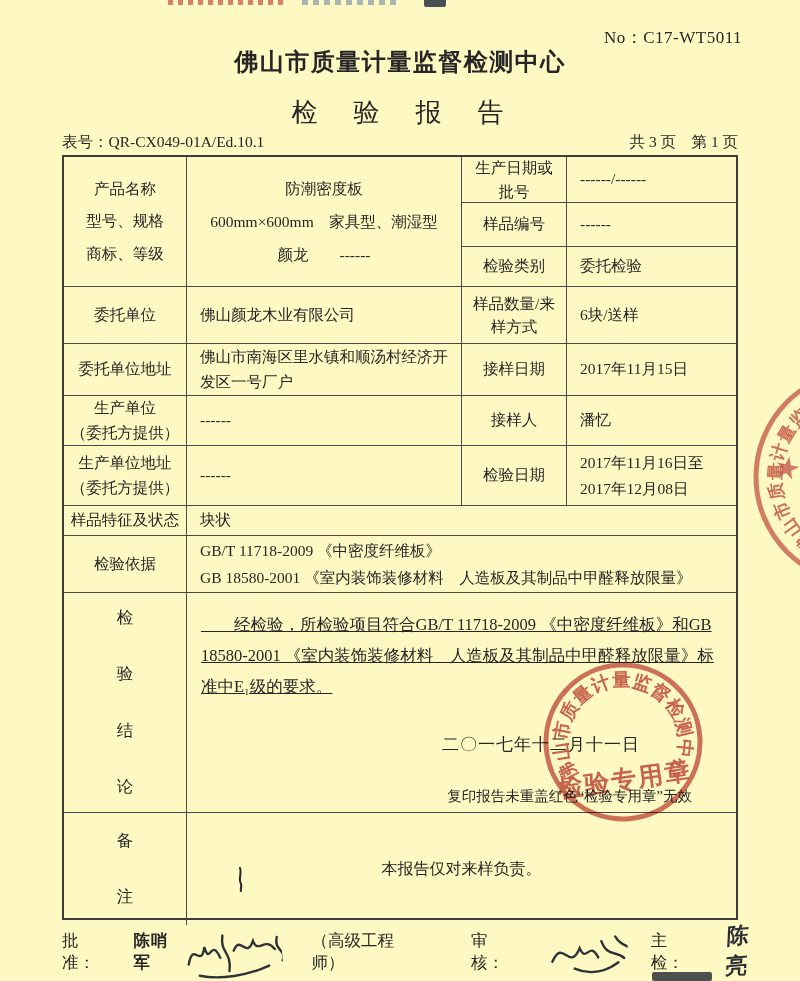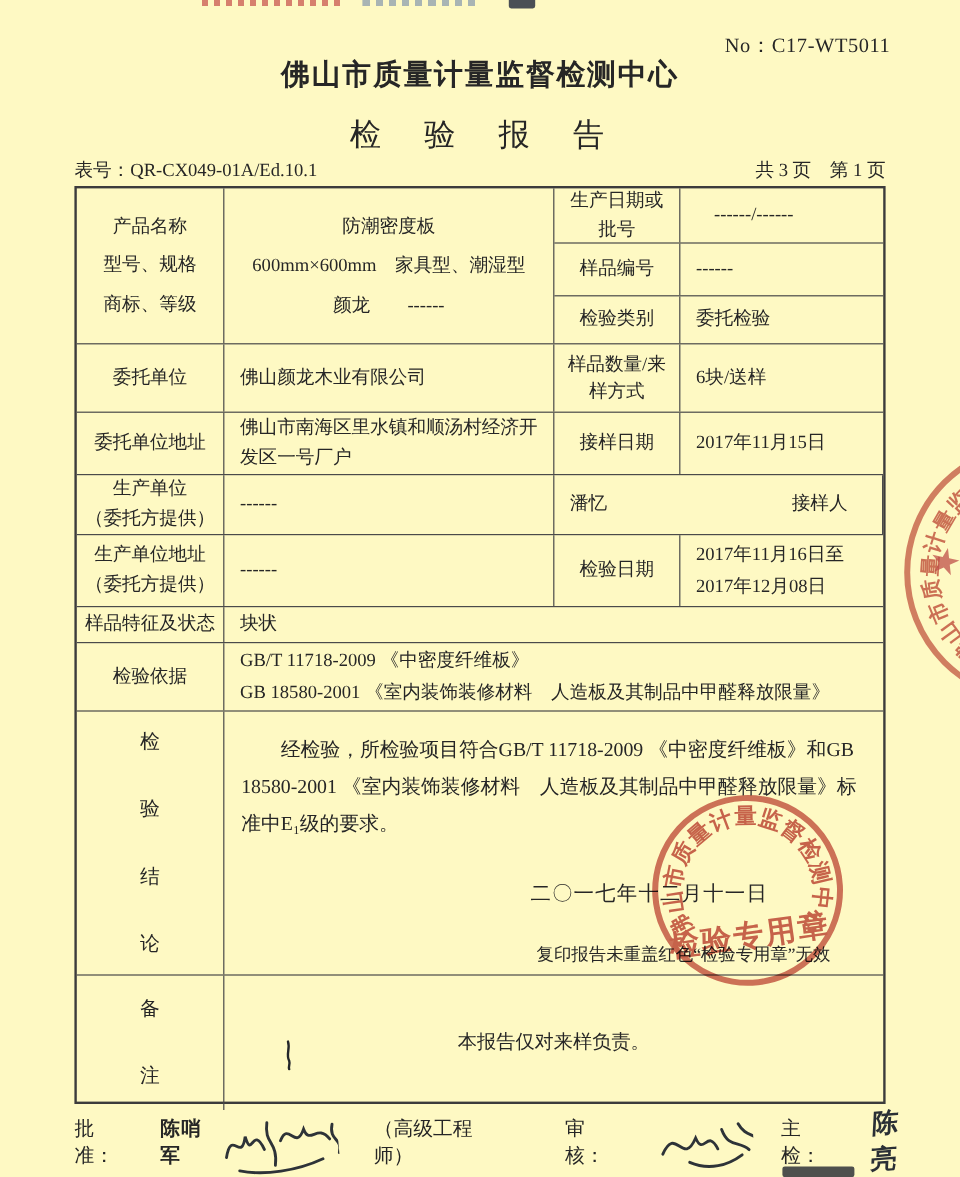--- a/index.html
+++ b/index.html
@@ -37,26 +37,26 @@
   .rD{height:50px;}
   .rE{height:60px;}
   .rF{height:30px;}
   .rG{height:57px;}
   .rH{height:220px;}
   .prodlbl{line-height:2.1;}
   .prodval{justify-content:center;text-align:center;padding-left:0;line-height:2.15;}
   .subcol{display:flex;flex-direction:column;flex:1;}
   .subrow{display:flex;border-bottom:1px solid #4a4a4a;box-sizing:border-box;}
   .subrow:last-child{border-bottom:none;flex:1;}
-  .sr1{height:46px;gap:15px;}
+  .sr1{height:46px;}
   .sr2{height:44px;}
   .vlabel{font-size:16.5px;line-height:3.4;font-weight:400;}
   
   .concl{display:block;position:relative;padding:16px 16px 0 14px;
-    font-size:16.5px;line-height:1.88;white-space:normal;}
+    font-size:16.5px;line-height:1.88;white-space:normal;text-decoration:underline;}
   .concl-date{position:absolute;top:136px;right:96px;font-size:17px;letter-spacing:1px;white-space:nowrap;}
   .concl-note{position:absolute;top:190px;right:44px;font-size:14.5px;white-space:nowrap;}
   .remark-cell{display:flex;justify-content:center;align-items:center;text-align:center;font-size:16px;}
   
   .stamp-main{position:absolute;left:537px;top:653px;width:172px;height:178px;
     opacity:.88;mix-blend-mode:multiply;transform:rotate(-3deg);z-index:5;}
   .stamp-side{position:absolute;left:750px;top:363px;width:230px;height:232px;
     opacity:.8;mix-blend-mode:multiply;z-index:5;}
   .star-frag{position:absolute;left:774px;top:450px;font-size:30px;color:#c0504a;
     opacity:.75;transform:rotate(12deg);z-index:5;}
@@ -135,22 +135,22 @@
       <div class="cell val br c2" style="line-height:1.6;">佛山市南海区里水镇和顺汤村经济开
 发区一号厂户</div>
       <div class="cell lbl br c3">接样日期</div>
       <div class="cell val c4">2017年11月15日</div>
     </div>
 
     <div class="row rD">
       <div class="cell lbl br c1" style="line-height:1.55;">生产单位
 （委托方提供）</div>
       <div class="cell val br c2">------</div>
+      <div class="cell lbl br c3">接样人</div>
       <div class="cell val c4">潘忆</div>
-      <div class="cell lbl br c3">接样人</div>
     </div>
 
     <div class="row rE">
       <div class="cell lbl br c1" style="line-height:1.55;">生产单位地址
 （委托方提供）</div>
       <div class="cell val br c2">------</div>
       <div class="cell lbl br c3">检验日期</div>
       <div class="cell val c4" style="line-height:1.65;">2017年11月16日至
 2017年12月08日</div>
     </div>

